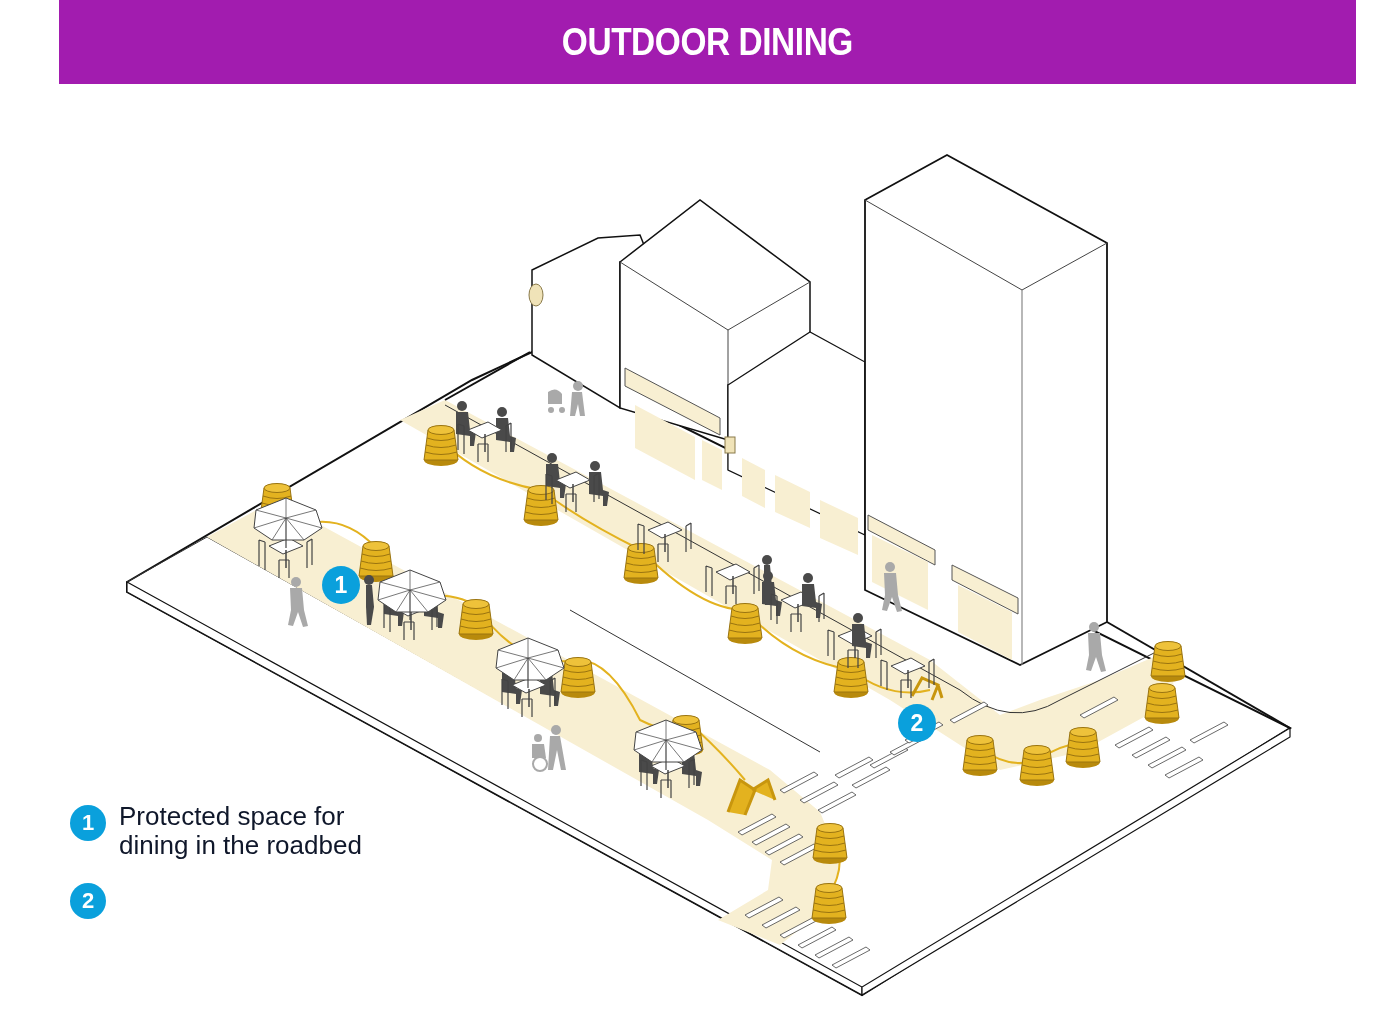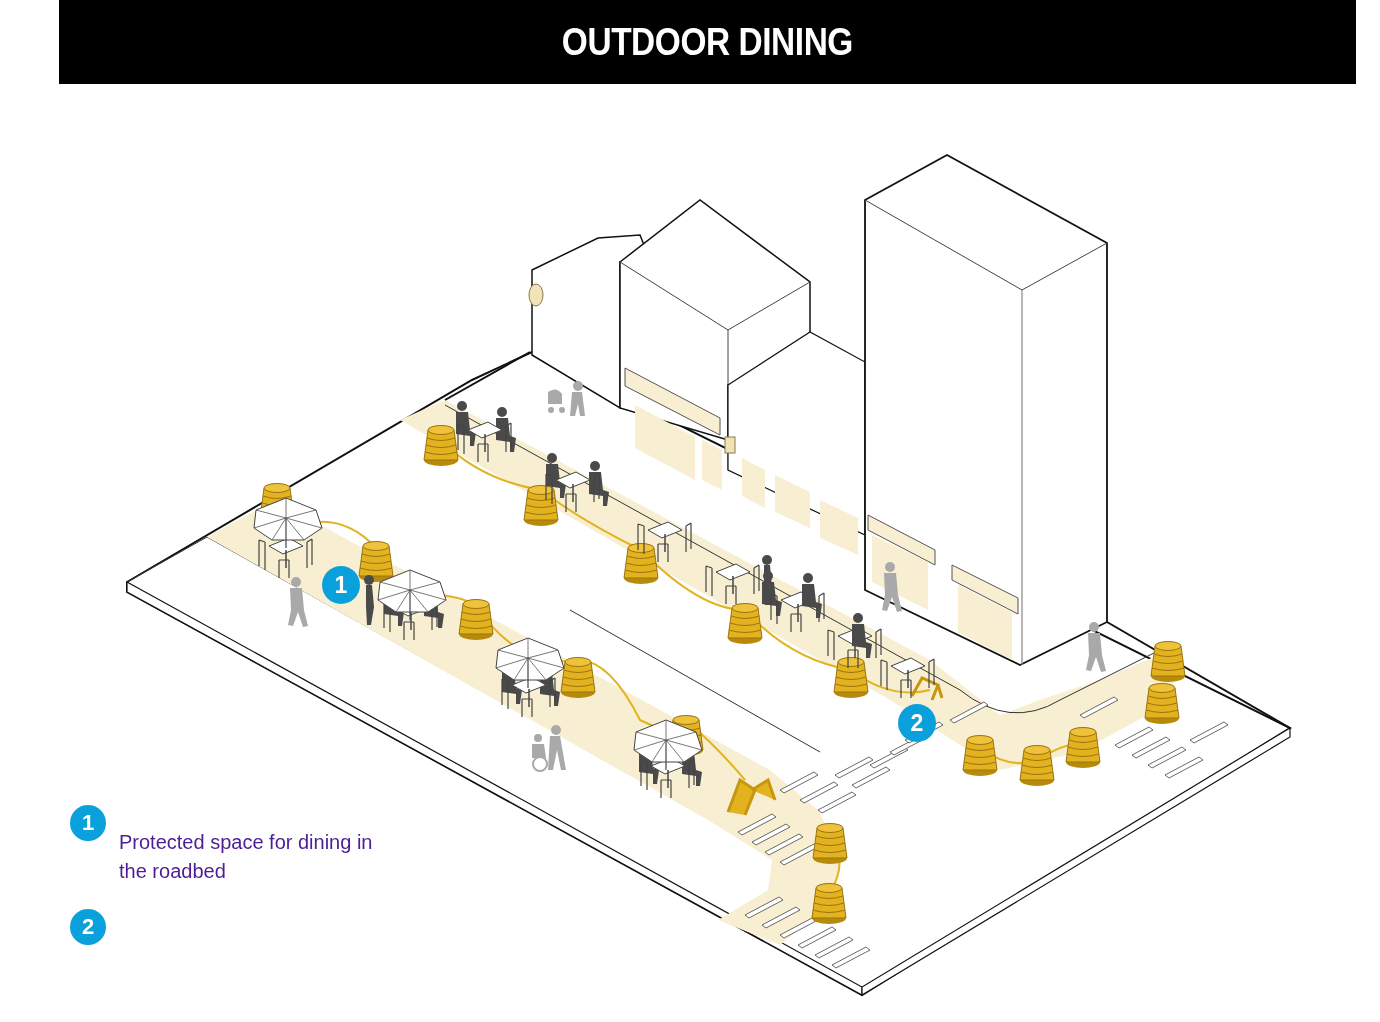--- a/index.html
+++ b/index.html
@@ -1,23 +1,23 @@
 <!DOCTYPE html>
 <html><head>
 <meta charset="utf-8">
 <style>
   html,body{margin:0;padding:0;background:#ffffff;}
   body{width:1380px;height:1022px;position:relative;overflow:hidden;font-family:"Liberation Sans",sans-serif;}
-  .header{position:absolute;left:59px;top:0;width:1297px;height:84px;background:#000000;display:flex;align-items:center;justify-content:center;}
+  .header{position:absolute;left:59px;top:0;width:1297px;height:84px;background:#a21caf;display:flex;align-items:center;justify-content:center;}
   .header h1{margin:0;color:#fff;font-family:"Liberation Sans",sans-serif;font-weight:700;font-size:38px;letter-spacing:-0.5px;transform:scaleX(0.88);}
   .scene{position:absolute;left:0;top:0;width:1380px;height:1022px;}
   .legend{position:absolute;left:70px;top:802px;width:340px;}
   .legend-item{display:flex;align-items:flex-start;margin-bottom:20px;}
   .badge{width:36px;height:36px;border-radius:50%;background:#0aa0dc;color:#fff;font-weight:700;font-size:22px;display:flex;align-items:center;justify-content:center;flex:0 0 36px;margin-top:3px;}
-  .legend-text{margin-left:13px;color:#4c1d95;font-size:20px;line-height:29px;width:270px;margin-top:26px;}
+  .legend-text{margin-left:13px;color:#0f172a;font-size:26px;line-height:29px;width:270px;}
   .marker{position:absolute;width:38px;height:38px;border-radius:50%;background:#0aa0dc;color:#fff;font-weight:700;font-size:23px;display:flex;align-items:center;justify-content:center;}
 </style>
 </head>
 <body>
 
 <div class="header">
   <h1>OUTDOOR DINING</h1>
 </div>
 
 <svg class="scene" viewBox="0 0 1380 1022" xmlns="http://www.w3.org/2000/svg">

